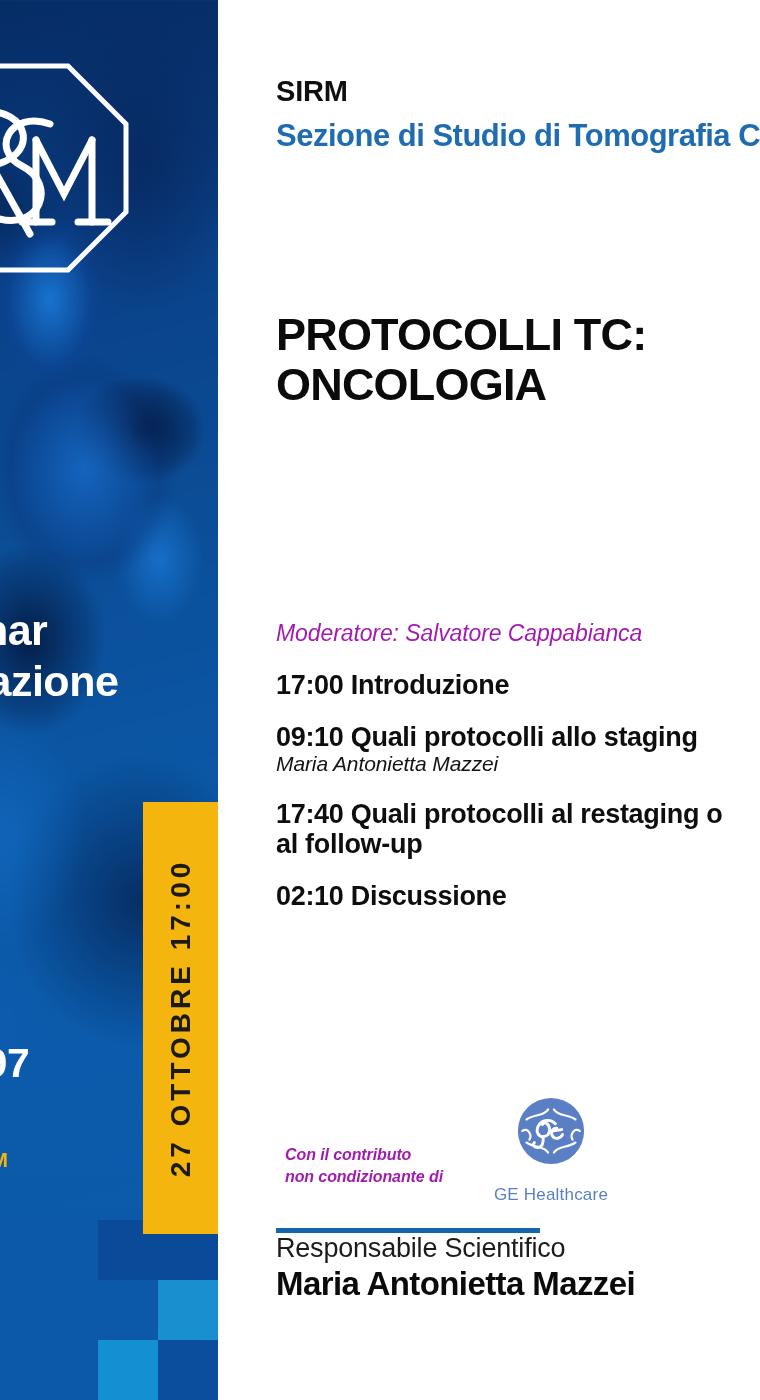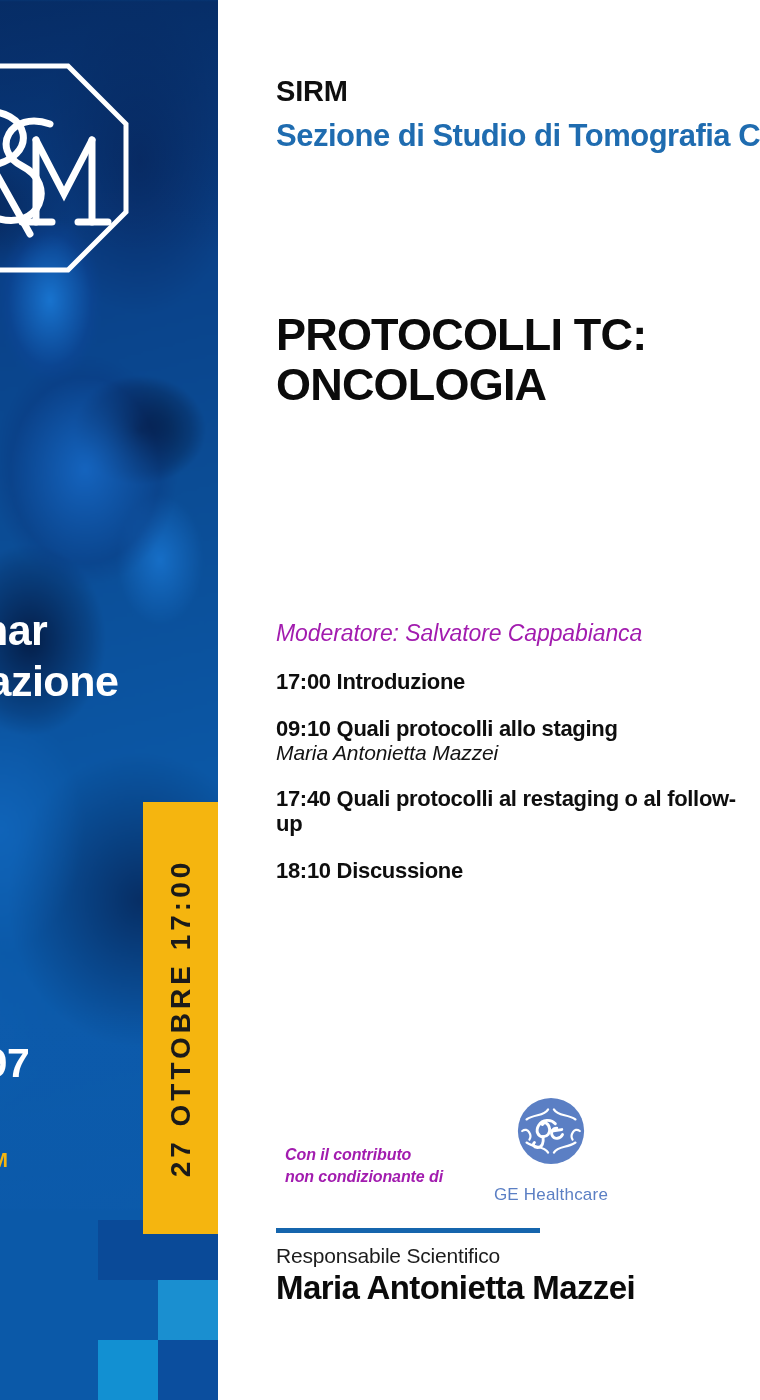--- a/index.html
+++ b/index.html
@@ -168,21 +168,21 @@
     font-style: italic;
     font-size: 23px;
     color: #a21caf;
     letter-spacing: -0.1px;
     margin-bottom: 23px;
   }
   .prog-item { margin-bottom: 22px; }
   .prog-item:last-child { margin-bottom: 0; }
   .prog-title {
     font-weight: 700;
-    font-size: 22px;
+    font-size: 27px;
     color: #0e0e0e;
     line-height: 1.12;
     letter-spacing: -0.3px;
   }
   .prog-speaker {
     font-style: italic;
     font-size: 21px;
     color: #131313;
     line-height: 1.15;
     letter-spacing: -0.1px;
@@ -214,22 +214,21 @@
     margin-top: 18px;
     color: #5b7fc4;
     font-size: 17px;
     letter-spacing: 0.2px;
   }
 
   
   .footer { position: absolute; left: 58px; top: 1228px; width: 470px; }
   .footer-rule { width: 264px; height: 5px; background: #1565ad; }
   .footer-role {
-    margin-top: 11px;
-    font-size: 21px;
+    font-size: 27px;
     color: #1c1c1c;
     letter-spacing: -0.2px;
   }
   .footer-name {
     margin-top: 1px;
     font-weight: 700;
     font-size: 33px;
     color: #0b0b0b;
     letter-spacing: -0.6px;
   }
@@ -307,21 +306,21 @@
     <div class="prog-item">
       <div class="prog-title">09:10 Quali protocolli allo staging</div>
       <div class="prog-speaker">Maria Antonietta Mazzei</div>
     </div>
 
     <div class="prog-item">
       <div class="prog-title">17:40 Quali protocolli al restaging o al follow-up</div>
     </div>
 
     <div class="prog-item">
-      <div class="prog-title">18:10 Discussione</div>
+      <div class="prog-title">02:10 Discussione</div>
       <div class="prog-speaker"></div>
     </div>
   </div>
 
   <div class="sponsor">
     <div class="sponsor-note">
       <div>Con il contributo</div>
       <div>non condizionante di</div>
     </div>
 

